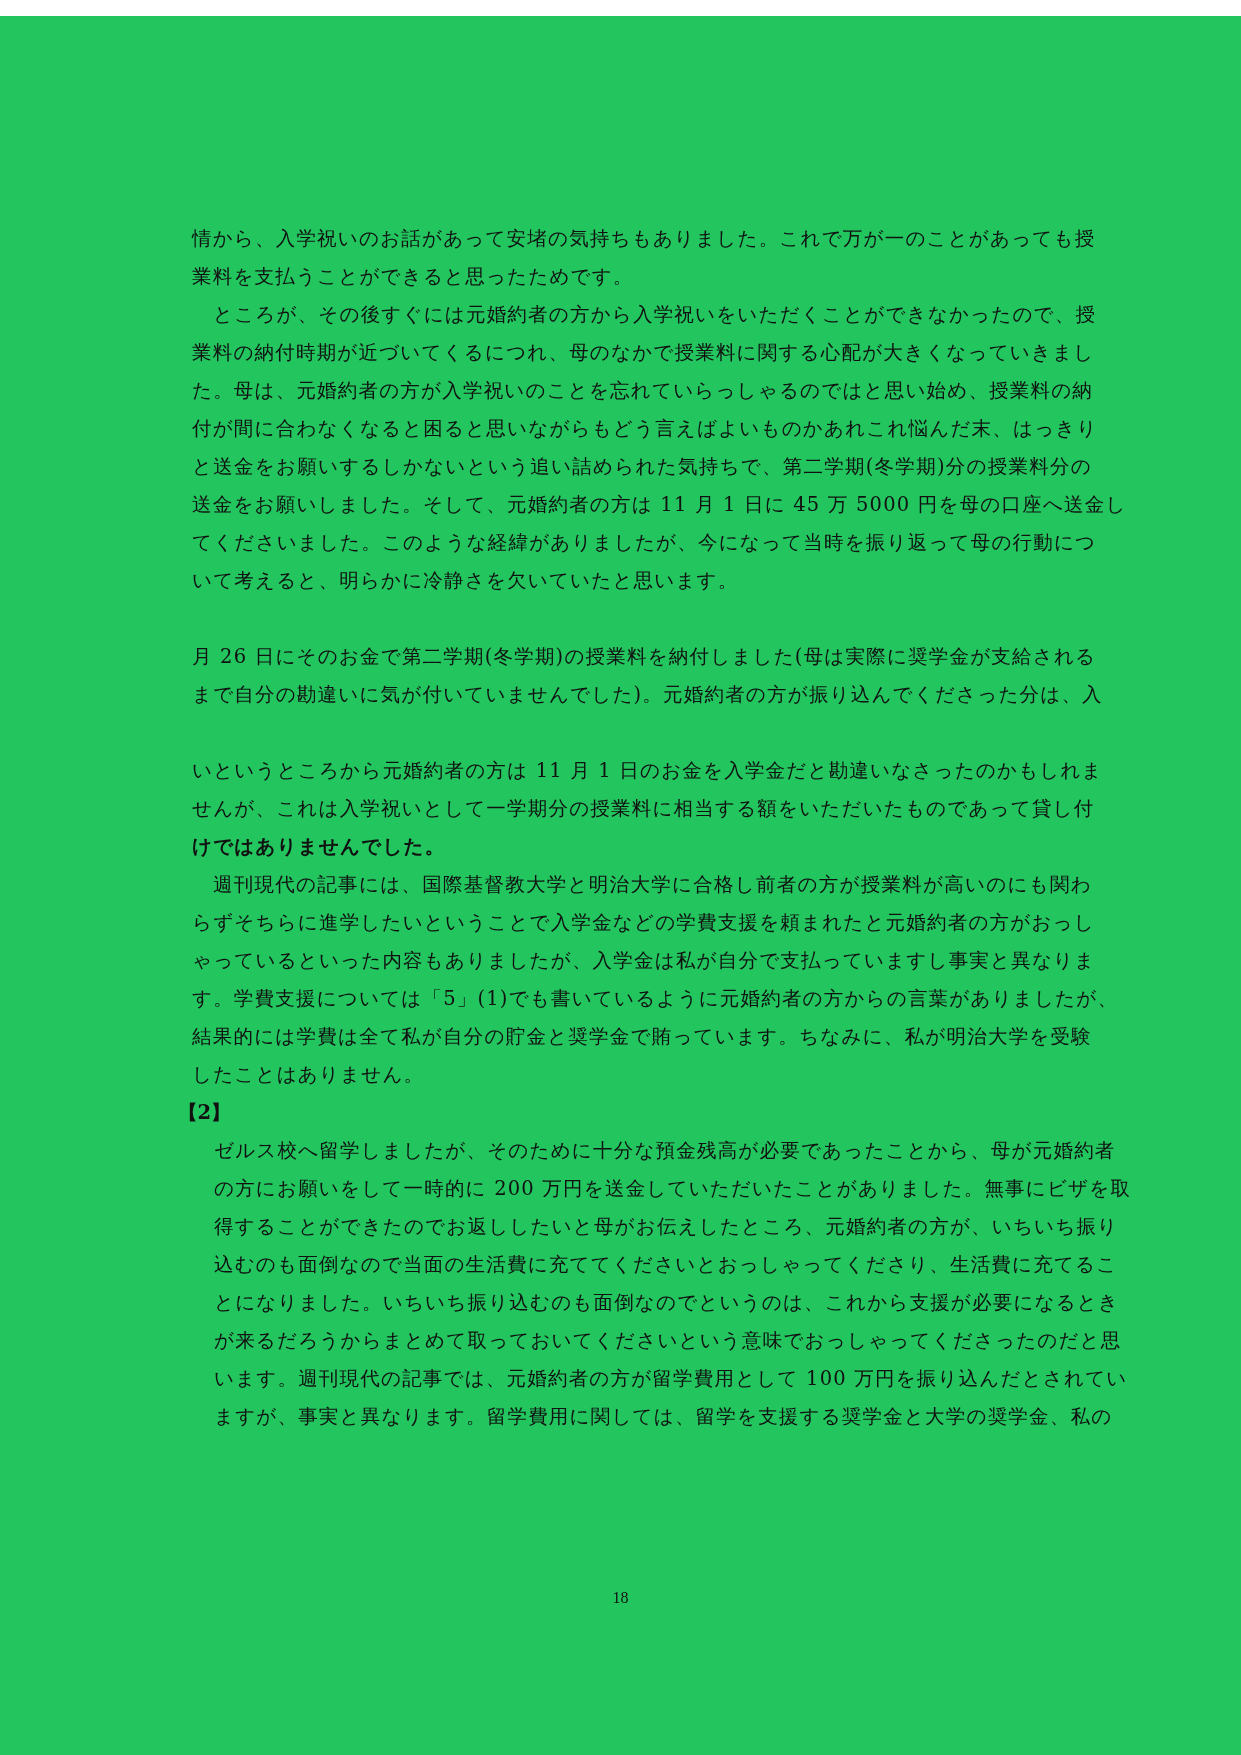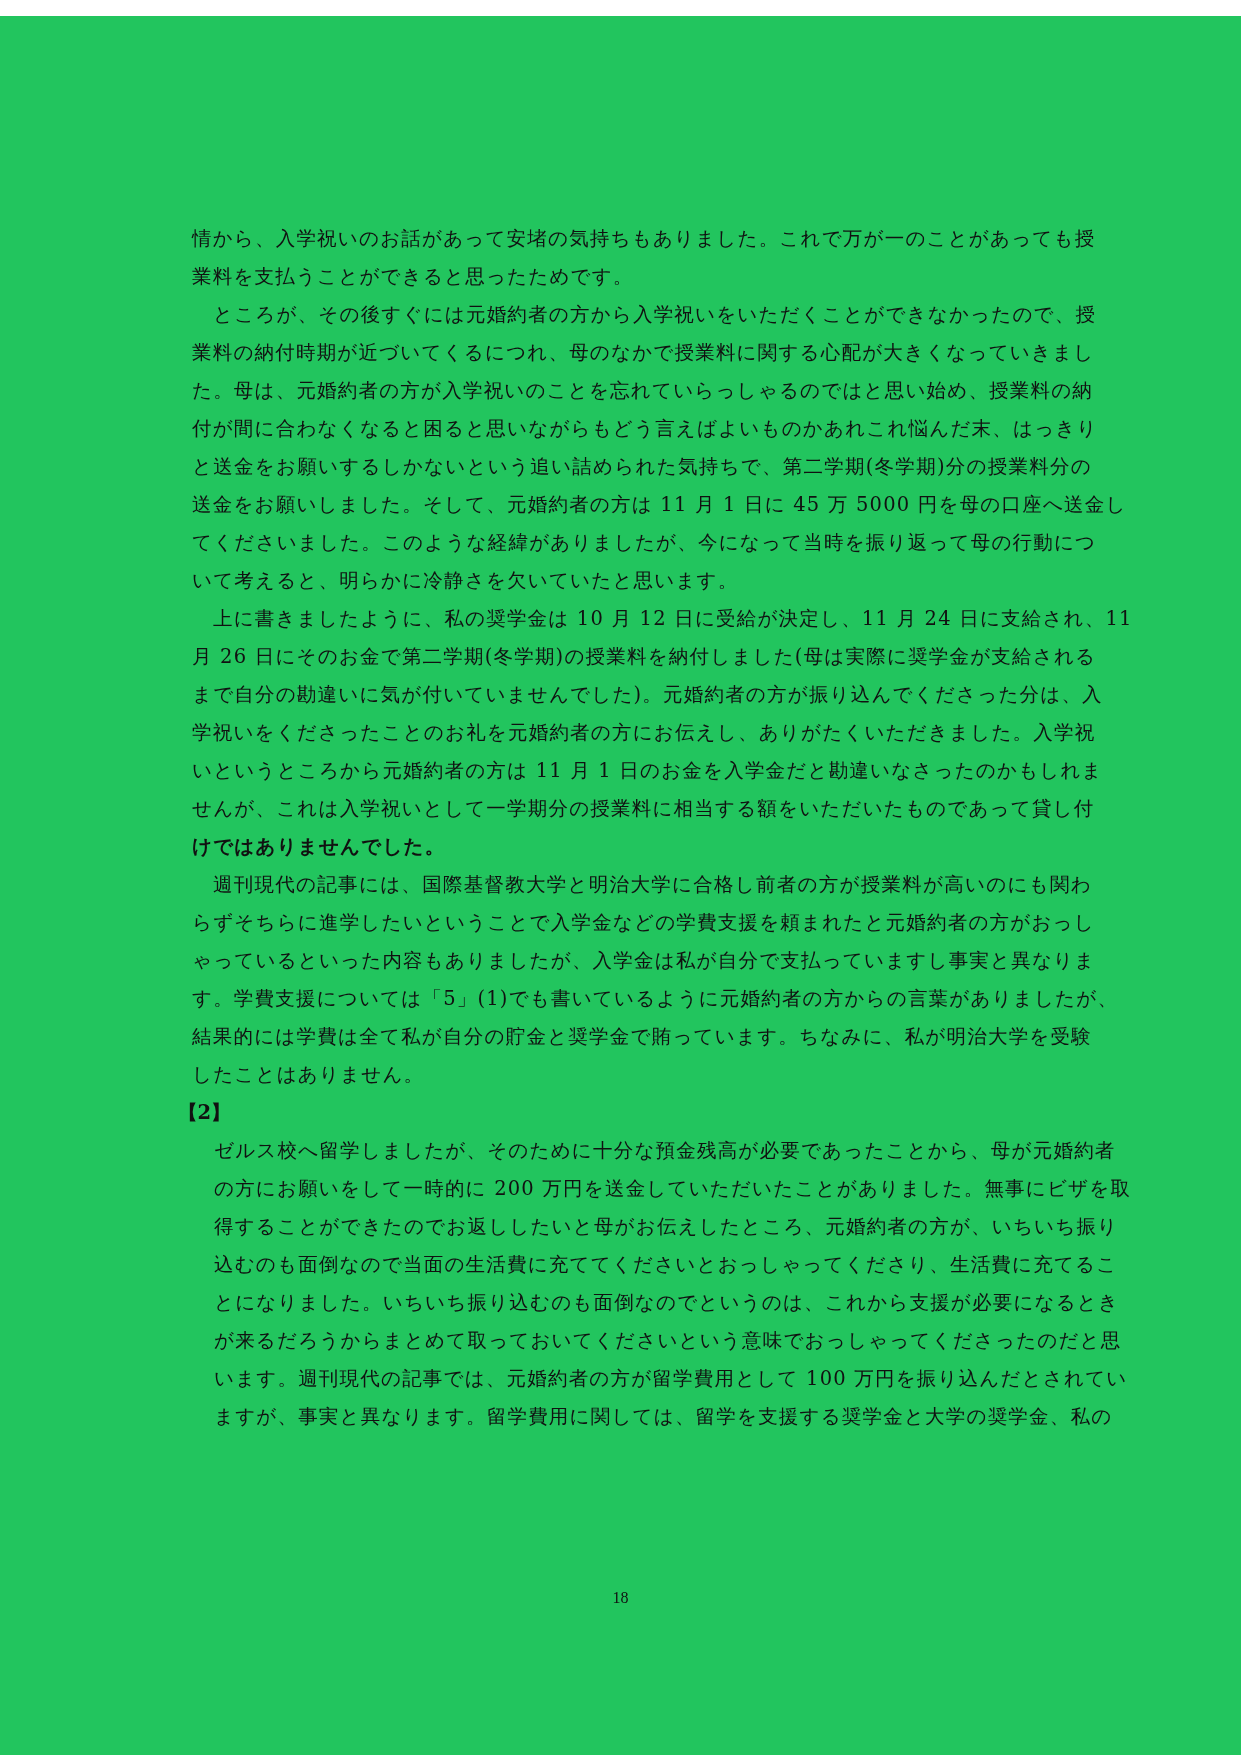--- a/index.html
+++ b/index.html
@@ -38,24 +38,22 @@
 
   <div class="line last" style="top:249px;">業料を支払うことができると思ったためです。</div>
   <div class="line" style="top:325px;">業料の納付時期が近づいてくるにつれ、母のなかで授業料に関する心配が大きくなっていきまし</div>
   <div class="line" style="top:363px;">た。母は、元婚約者の方が入学祝いのことを忘れていらっしゃるのではと思い始め、授業料の納</div>
   <div class="line" style="top:401px;">付が間に合わなくなると困ると思いながらもどう言えばよいものかあれこれ悩んだ末、はっきり</div>
   <div class="line" style="top:439px;">と送金をお願いするしかないという追い詰められた気持ちで、第二学期(冬学期)分の授業料分の</div>
   <div class="line" style="top:477px;">送金をお願いしました。そして、元婚約者の方は 11 月 1 日に 45 万 5000 円を母の口座へ送金し</div>
   <div class="line" style="top:515px;">てくださいました。このような経緯がありましたが、今になって当時を振り返って母の行動につ</div>
   <div class="line last" style="top:553px;">いて考えると、明らかに冷静さを欠いていたと思います。</div>
 
-  <div class="line indent" style="top:591px;">上に書きましたように、私の奨学金は 10 月 12 日に受給が決定し、11 月 24 日に支給され、11</div>
   <div class="line" style="top:629px;">月 26 日にそのお金で第二学期(冬学期)の授業料を納付しました(母は実際に奨学金が支給される</div>
   <div class="line" style="top:667px;">まで自分の勘違いに気が付いていませんでした)。元婚約者の方が振り込んでくださった分は、入</div>
-  <div class="line" style="top:705px;">学祝いをくださったことのお礼を元婚約者の方にお伝えし、ありがたくいただきました。入学祝</div>
   <div class="line" style="top:743px;">いというところから元婚約者の方は 11 月 1 日のお金を入学金だと勘違いなさったのかもしれま</div>
   <div class="line" style="top:781px;">せんが、これは入学祝いとして一学期分の授業料に相当する額をいただいたものであって貸し付</div>
   <div class="line last" style="top:819px;font-weight:bold;">けではありませんでした。</div>
 
   <div class="line indent" style="top:857px;">週刊現代の記事には、国際基督教大学と明治大学に合格し前者の方が授業料が高いのにも関わ</div>
   <div class="line" style="top:895px;">らずそちらに進学したいということで入学金などの学費支援を頼まれたと元婚約者の方がおっし</div>
   <div class="line" style="top:933px;">ゃっているといった内容もありましたが、入学金は私が自分で支払っていますし事実と異なりま</div>
   <div class="line" style="top:971px;">す。学費支援については「5」(1)でも書いているように元婚約者の方からの言葉がありましたが、</div>
   <div class="line" style="top:1009px;">結果的には学費は全て私が自分の貯金と奨学金で賄っています。ちなみに、私が明治大学を受験</div>
   <div class="line last" style="top:1047px;">したことはありません。</div>

